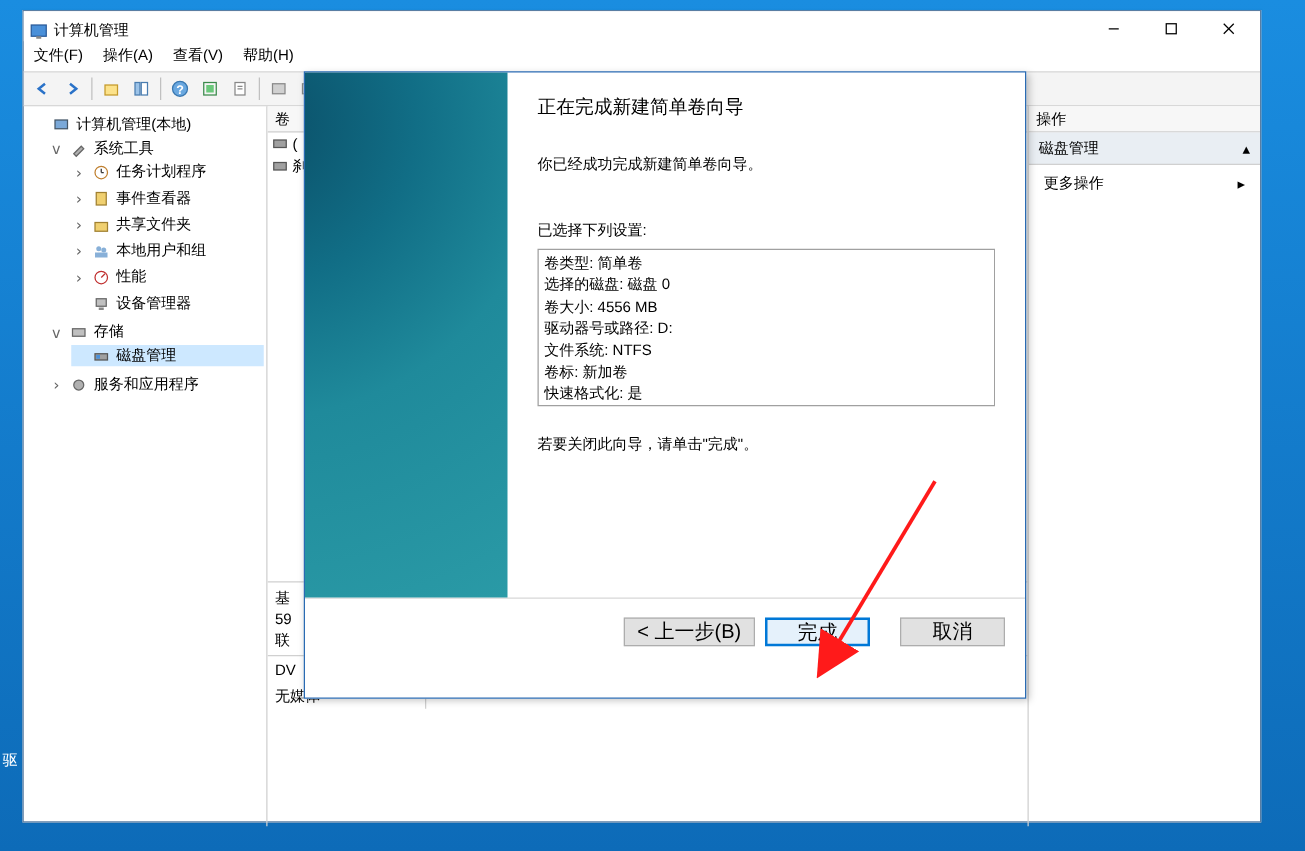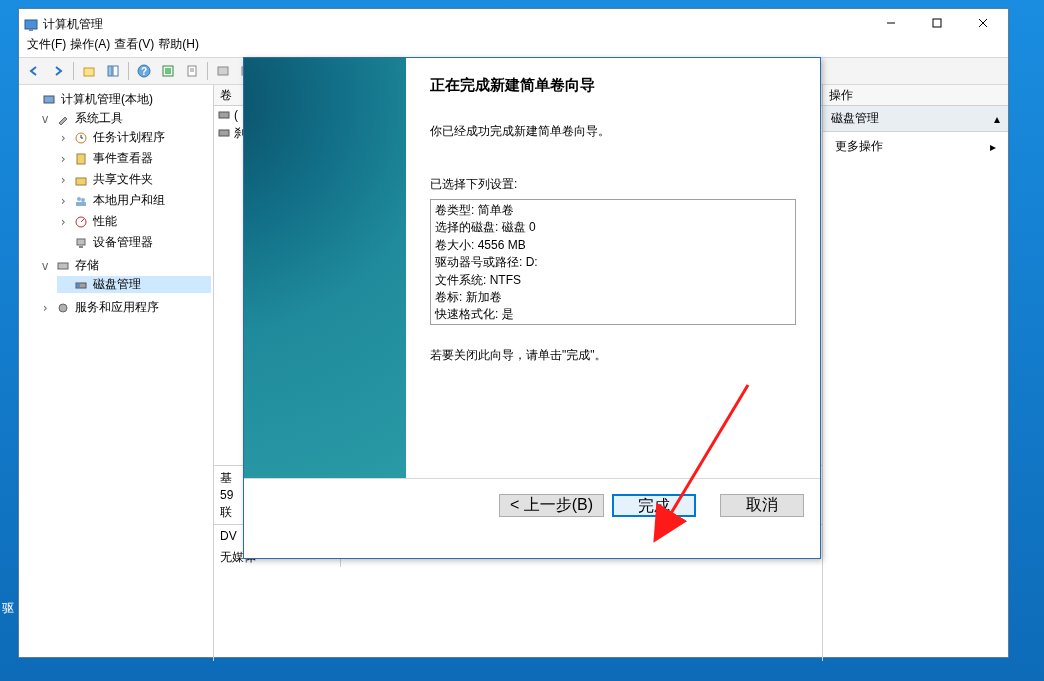--- a/index.html
+++ b/index.html
@@ -4,21 +4,21 @@
 <style>
   html,body{margin:0;padding:0;font-family:"Microsoft YaHei","Segoe UI",sans-serif;font-size:12px;color:#000}
   body{width:1044px;height:681px;overflow:hidden;background:linear-gradient(to bottom,#1a8de0 0%,#0d6bb8 100%);position:relative}
   
   .mgmt-window{position:absolute;left:18px;top:8px;width:989px;height:648px;background:#fff;border:1px solid #5a7ea3;box-shadow:0 0 0 1px rgba(0,0,0,.02)}
   .mgmt-titlebar{height:22px;display:flex;align-items:flex-end;padding:2px 2px 0 4px;background:#fff;color:#000}
   .mgmt-titlebar .ticon{width:16px;height:16px;margin-right:4px;display:inline-flex;align-items:center;justify-content:center}
   .mgmt-titlebar .title{flex:1}
   .winbtns{display:flex}
   .winbtn{width:46px;height:20px;display:flex;align-items:center;justify-content:center;color:#555}
-  .menubar{height:20px;padding:2px 6px;display:flex;border-bottom:0}
+  .menubar{height:20px;padding:2px 6px;display:flex;gap:12px;border-bottom:0}
   .menubar span{padding:1px 2px}
   .toolbar{height:26px;border-top:1px solid #d8d8d8;border-bottom:1px solid #d8d8d8;background:#f4f4f4;display:flex;align-items:center;padding:0 4px;gap:2px}
   .tbtn{width:20px;height:20px;display:flex;align-items:center;justify-content:center;border:1px solid transparent}
   .sep{width:1px;height:18px;background:#c0c0c0;margin:0 2px}
   .body3{display:flex;height:calc(100% - 72px)}
   .tree{width:190px;border-right:1px solid #d0d0d0;padding:4px 2px;overflow:hidden}
   .tree ul{list-style:none;margin:0;padding:0}
   .tree li{padding:2px 0 2px 4px;white-space:nowrap}
   .tree li .row{display:flex;align-items:center;gap:4px}
   .tree li .row.sel{background:#cde8ff}
@@ -38,21 +38,21 @@
   .actions .sect{background:#e9eef3;border-bottom:1px solid #d0d0d0;padding:4px 8px;display:flex;justify-content:space-between;align-items:center}
   .actions .item{padding:6px 12px;display:flex;justify-content:space-between;align-items:center}
   
   .wizard{position:absolute;left:243px;top:57px;width:576px;height:500px;background:#fff;border:1px solid #2a6bb3;box-shadow:2px 2px 6px rgba(0,0,0,.25)}
   .wizard .wtb{height:26px;background:#0078d7;color:#fff;display:flex;align-items:center;padding:0 0 0 10px;font-size:12px}
   .wizard .wtb .t{flex:1}
   .wizard .wclose{width:40px;height:26px;display:flex;align-items:center;justify-content:center;color:#fff}
   .wizard .wbody{display:flex;height:420px}
   .wizard .wside{width:162px;background:radial-gradient(circle at -40px 40px,#0a4d66 0%,#116e86 30%,#1f8a9b 55%,#2a9aa6 100%)}
   .wizard .wmain{flex:1;padding:18px 24px 8px 24px;font-size:12px}
-  .wizard h2{font-size:15px;font-weight:700;margin:0 0 28px 0}
+  .wizard h2{font-size:15px;font-weight:400;margin:0 0 28px 0}
   .wizard .summary{border:1px solid #a0a0a0;height:120px;overflow-y:scroll;padding:2px 4px;line-height:1.45;margin-top:6px;margin-bottom:22px;background:#fff;position:relative}
   .wizard .btnrow{height:52px;border-top:1px solid #d8d8d8;display:flex;align-items:center;justify-content:flex-end;padding:0 16px;gap:8px}
   .wizard button{height:23px;min-width:84px;background:#e1e1e1;border:1px solid #adadad;font-family:inherit;font-size:16px;padding:0 10px}
   .wizard button.primary{border:2px solid #0078d7;background:#e5f1fb}
   
   .arrow{position:absolute;left:628px;top:375px;pointer-events:none}
   
   svg{display:block}
 </style>
 </head>

